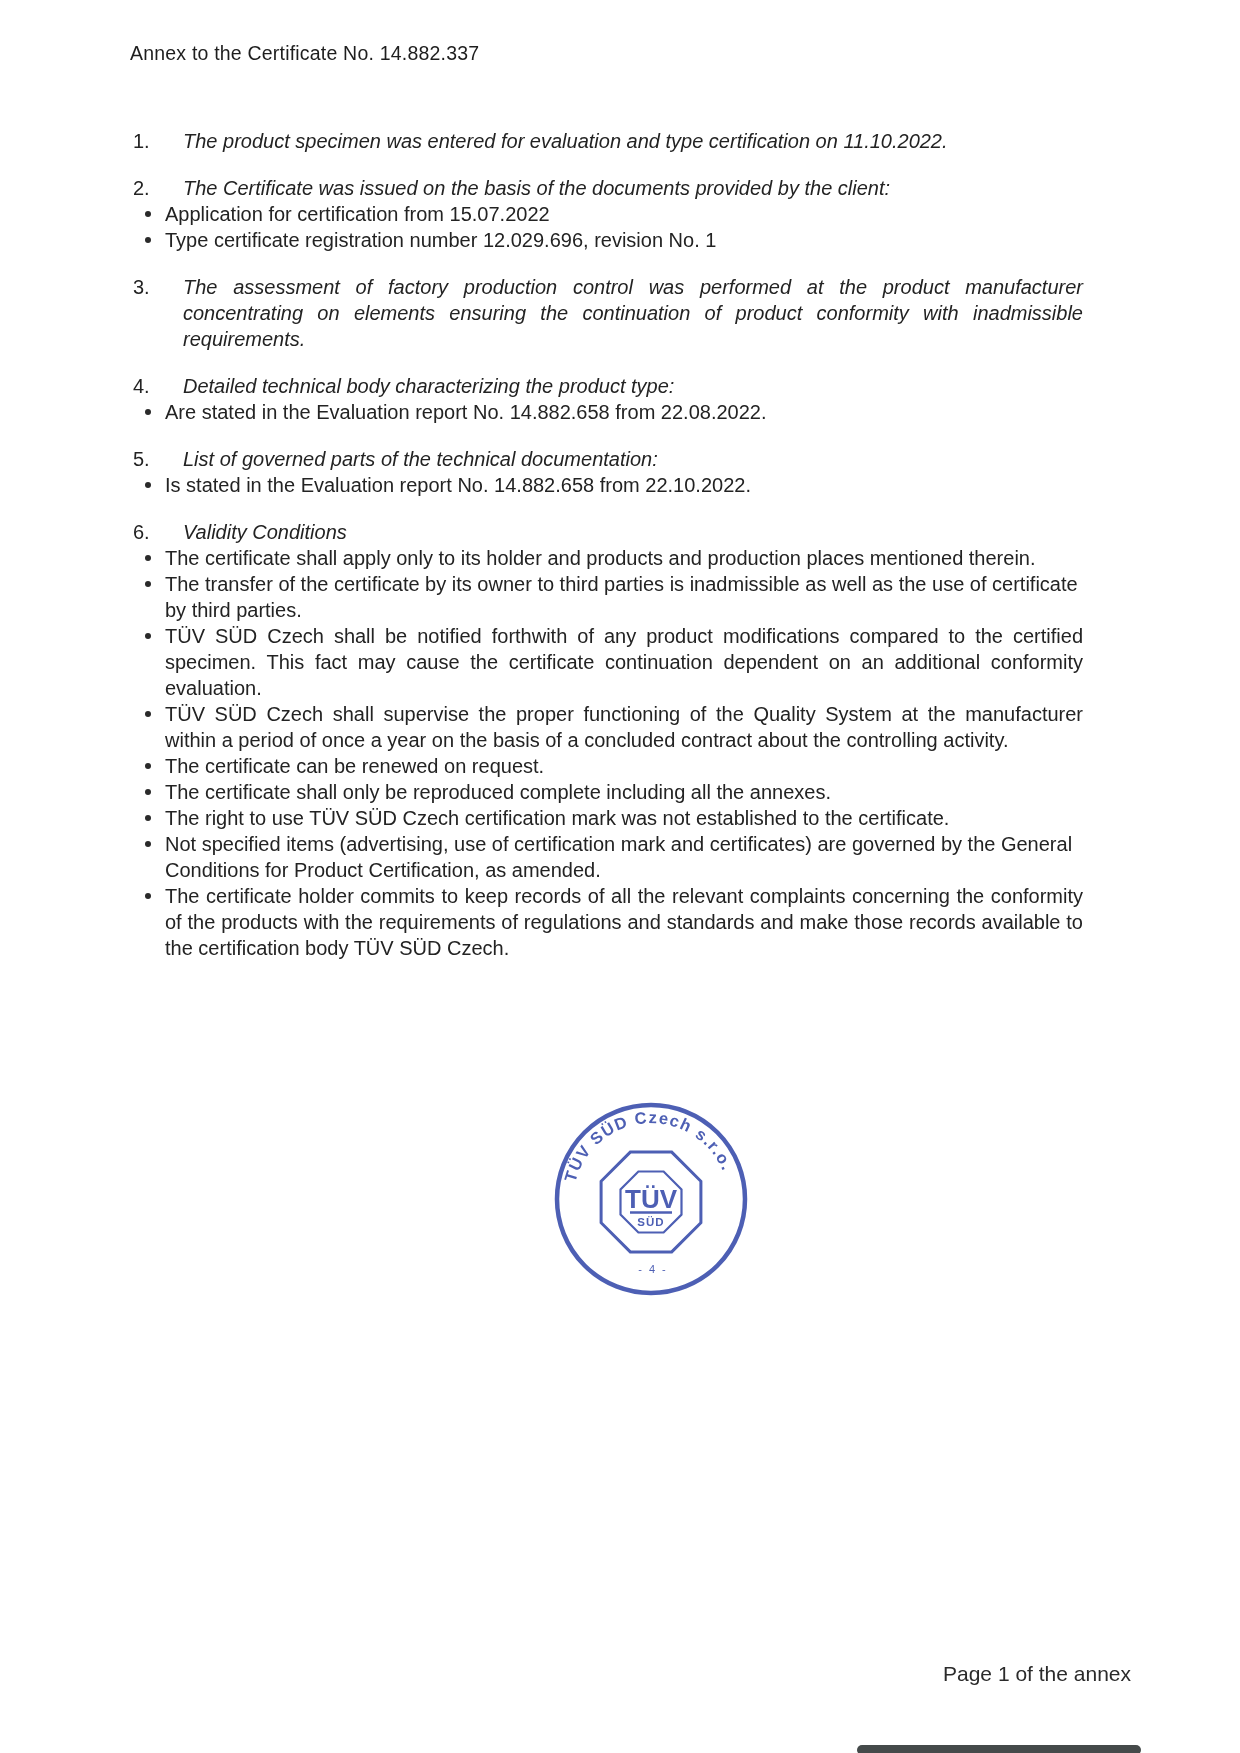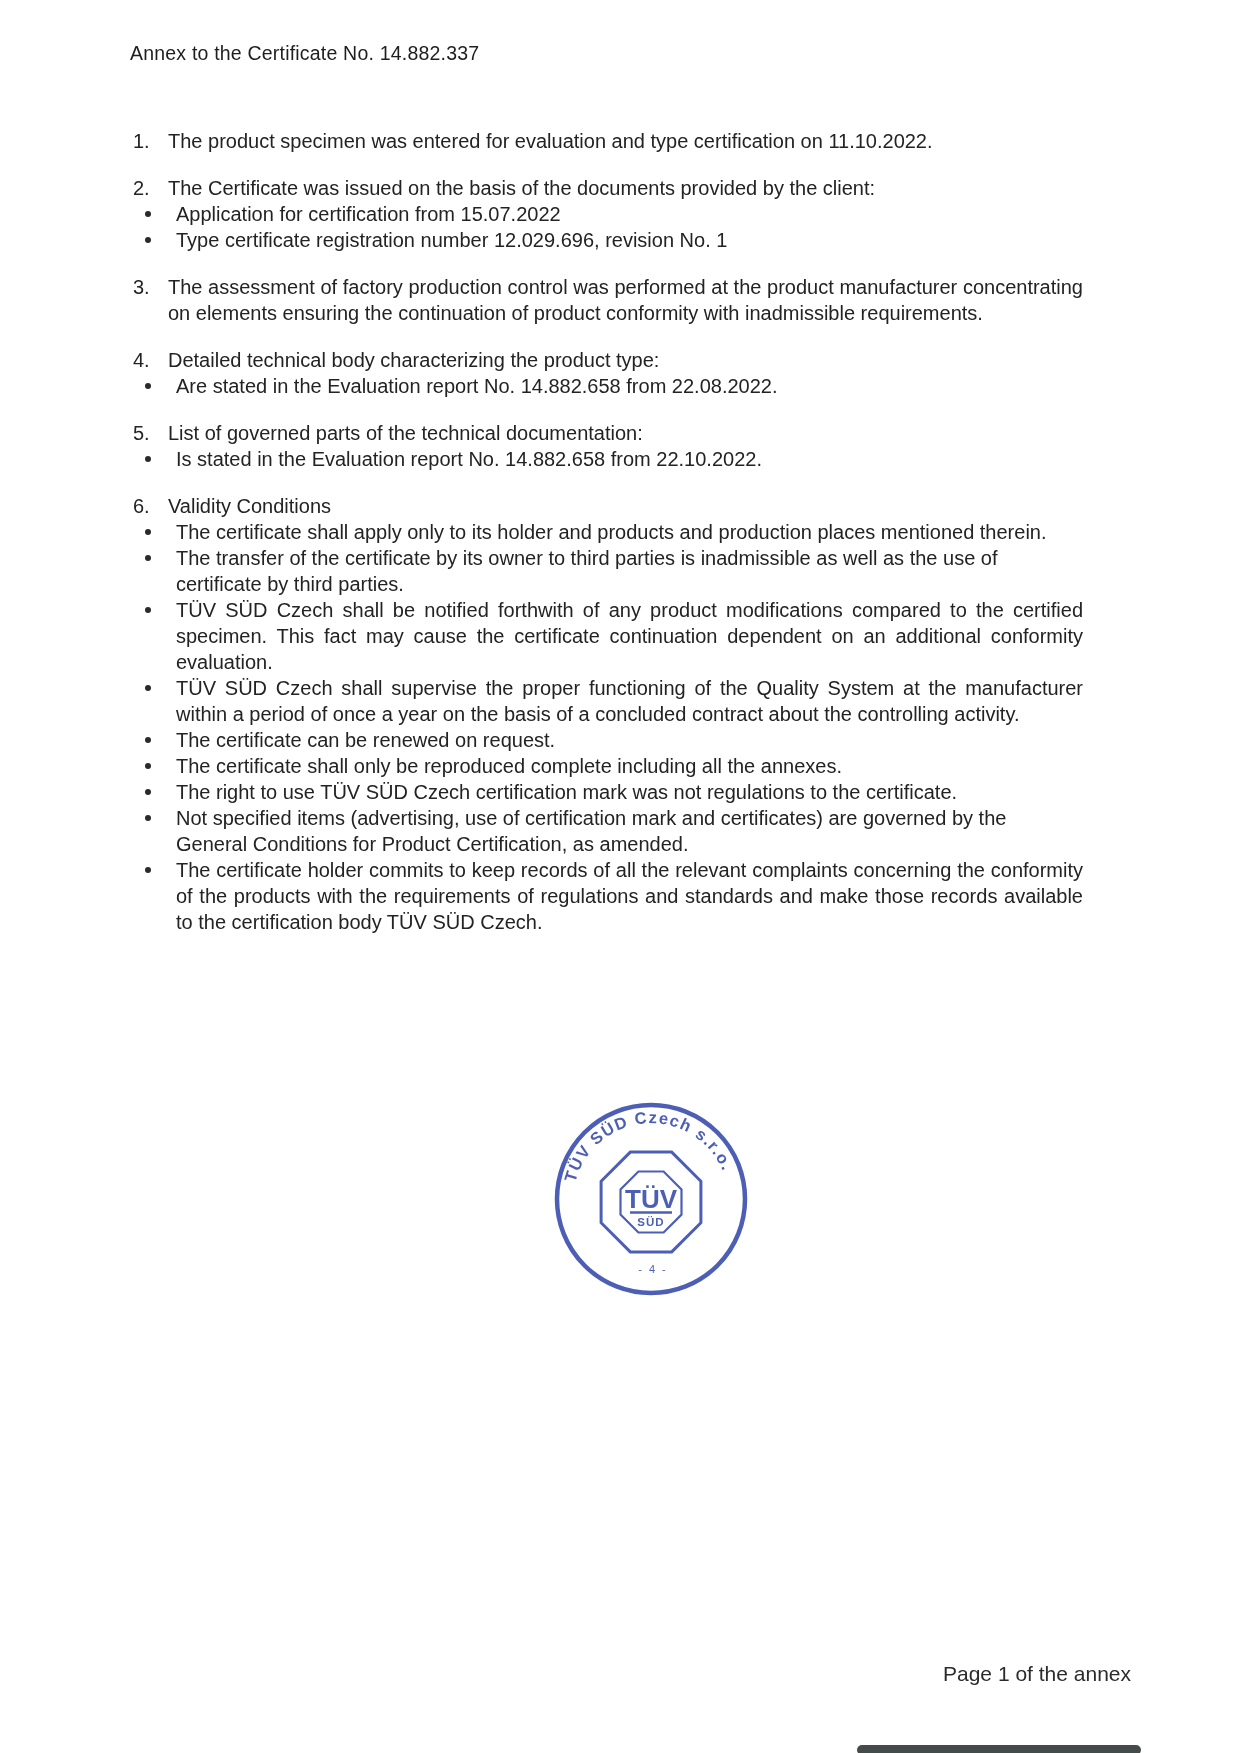--- a/index.html
+++ b/index.html
@@ -29,33 +29,33 @@
     font-size: 20px;
     line-height: 26px;
   }
   .section { margin-bottom: 21px; }
   .num-item { position: relative; }
   .item-number {
     position: absolute;
     left: 0;
     top: 0;
   }
-  .item-text { margin-left: 35px; }
+  .item-text { margin-left: 50px; font-style: italic; }
   .justify { text-align: justify; }
   .bullet-item { position: relative; }
   .bullet-dot {
     position: absolute;
     left: 12px;
     top: 10px;
     width: 6px;
     height: 6px;
     border-radius: 50%;
     background: #2a2a2a;
   }
-  .bullet-text { margin-left: 43px; }
+  .bullet-text { margin-left: 32px; }
 
   .stamp {
     position: absolute;
     left: 551px;
     top: 1099px;
     width: 200px;
     height: 200px;
     opacity: 0.92;
   }
   .stamp svg { display: block; }
@@ -157,21 +157,21 @@
       <div class="bullet-item">
         <span class="bullet-dot"></span>
         <div class="bullet-text">The certificate can be renewed on request.</div>
       </div>
       <div class="bullet-item">
         <span class="bullet-dot"></span>
         <div class="bullet-text">The certificate shall only be reproduced complete including all the annexes.</div>
       </div>
       <div class="bullet-item">
         <span class="bullet-dot"></span>
-        <div class="bullet-text">The right to use TÜV SÜD Czech certification mark was not regulations to the certificate.</div>
+        <div class="bullet-text">The right to use TÜV SÜD Czech certification mark was not established to the certificate.</div>
       </div>
       <div class="bullet-item">
         <span class="bullet-dot"></span>
         <div class="bullet-text">Not specified items (advertising, use of certification mark and certificates) are governed by the General Conditions for Product Certification, as amended.</div>
       </div>
       <div class="bullet-item">
         <span class="bullet-dot"></span>
         <div class="bullet-text justify">The certificate holder commits to keep records of all the relevant complaints concerning the conformity of the products with the requirements of regulations and standards and make those records available to the certification body TÜV SÜD Czech.</div>
       </div>
     </div>

